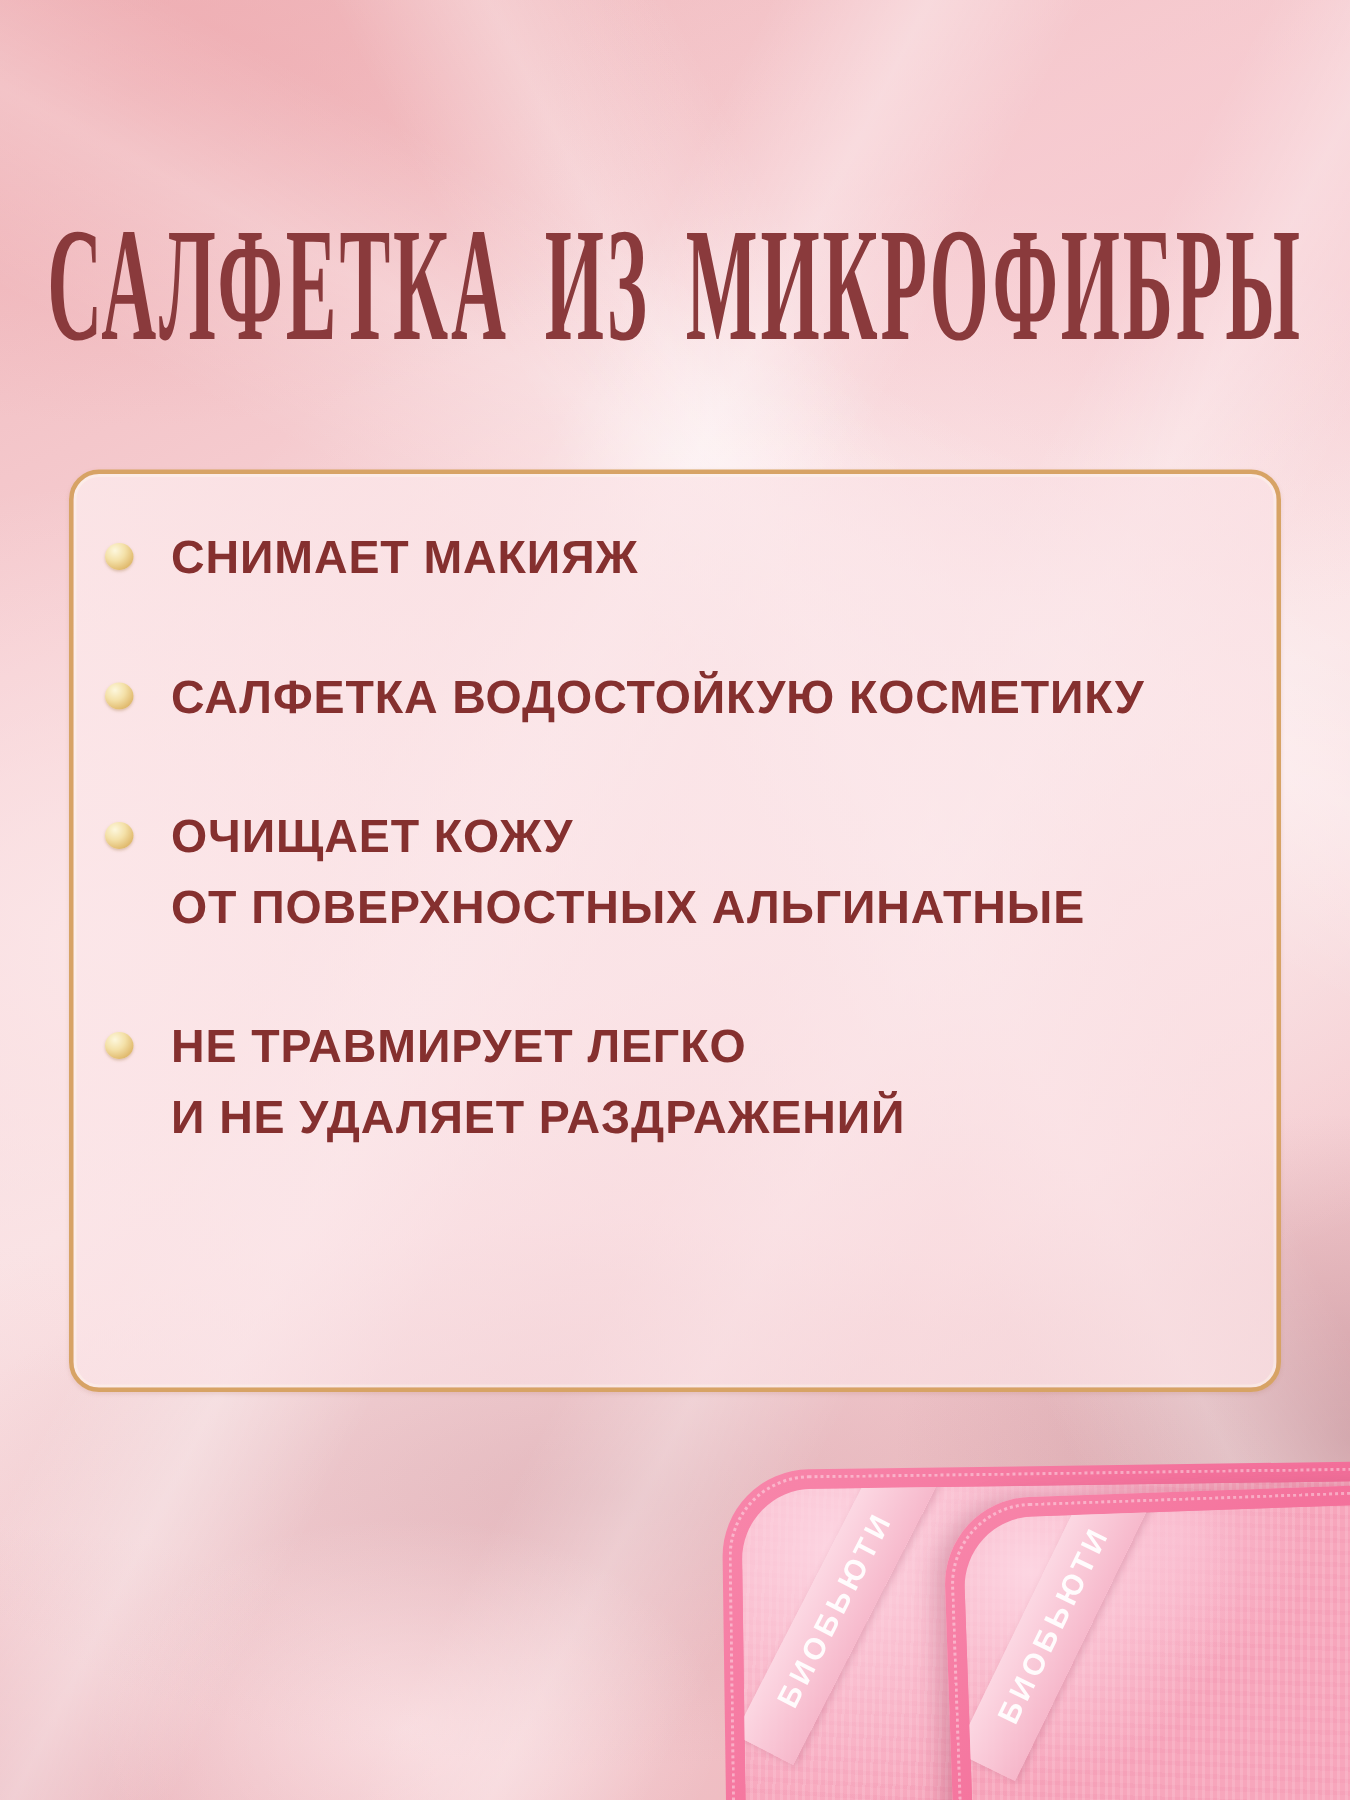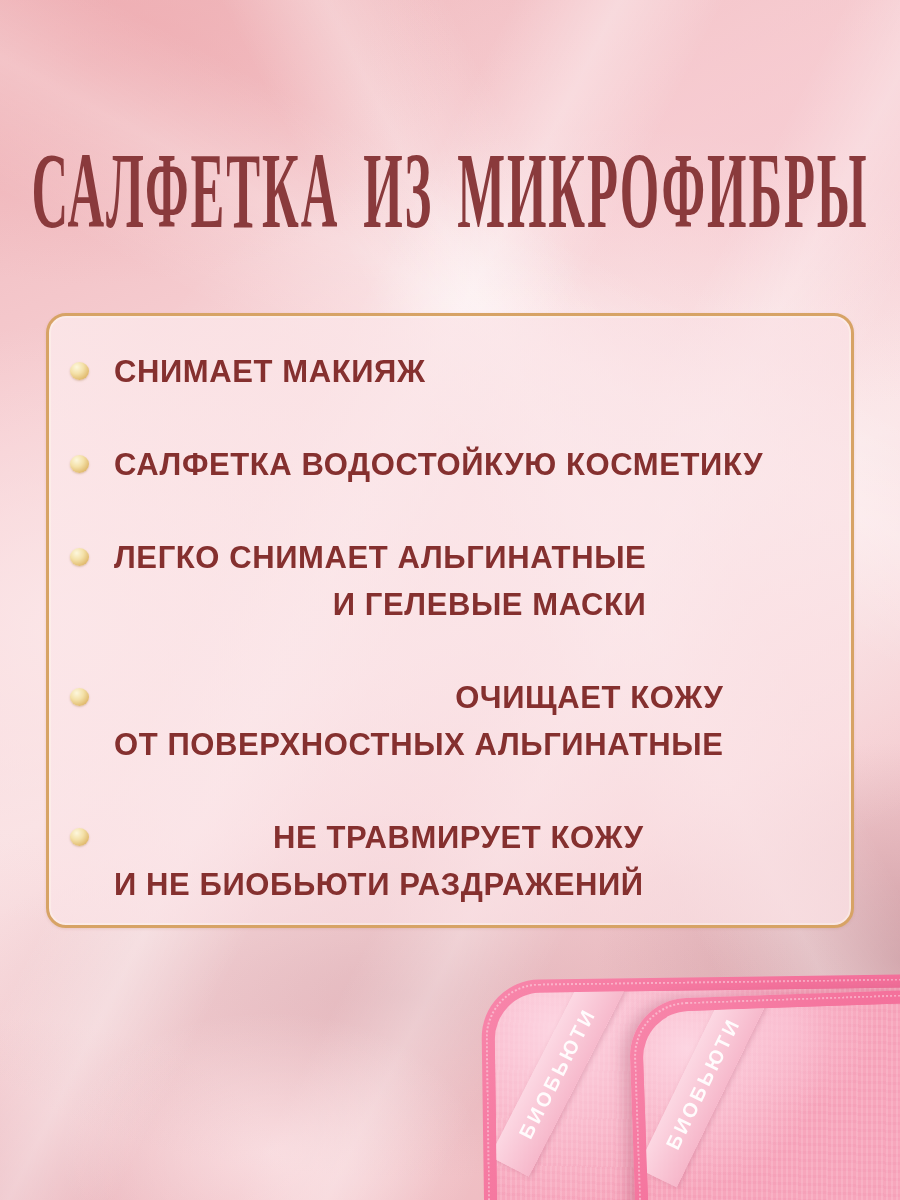--- a/index.html
+++ b/index.html
@@ -39,21 +39,20 @@
     font-size:108px;line-height:82px;letter-spacing:4px;word-spacing:20px;
     color:#8a3a3c;transform:translateX(-50%) scaleX(.47);
   }
   
   .panel{
     position:absolute;left:46px;top:313px;width:808px;height:615px;box-sizing:border-box;
     border:3px solid #d7a365;border-radius:20px;
     background:linear-gradient(120deg, rgba(252,232,234,.85) 0%, rgba(250,224,228,.66) 55%, rgba(251,226,229,.8) 100%);
     box-shadow:inset 0 0 0 2px rgba(255,250,238,.4), 0 1px 3px rgba(170,110,90,.18);
     padding:32px 26px 0 21px;
-    text-align:right;
   }
   .feature{display:flex;align-items:flex-start;margin-bottom:46px;}
   .bullet{
     flex:0 0 19px;width:19px;height:18px;border-radius:50%;margin:14px 25px 0 0;
     background:radial-gradient(circle at 35% 28%, #fdf7dd 0%, #f4e1a9 38%, #e2bd72 72%, #c99f56 100%);
     box-shadow:0 1px 2px rgba(160,116,58,.35);
   }
   .ftext{font-size:31px;font-weight:700;line-height:47px;color:#85302f;letter-spacing:.6px;}
   .fline{display:block;}
   
@@ -96,41 +95,34 @@
       </div>
     </div>
 
     <div class="feature">
       <span class="bullet"></span>
       <div class="ftext">
         <span class="fline">САЛФЕТКА ВОДОСТОЙКУЮ КОСМЕТИКУ</span>
       </div>
     </div>
 
-    <div class="feature">
-      <span class="bullet"></span>
-      <div class="ftext">
-        <span class="fline">ЛЕГКО СНИМАЕТ АЛЬГИНАТНЫЕ</span>
-        <span class="fline">И ГЕЛЕВЫЕ МАСКИ</span>
-      </div>
-    </div>
 
     <div class="feature">
       <span class="bullet"></span>
       <div class="ftext">
         <span class="fline">ОЧИЩАЕТ КОЖУ</span>
         <span class="fline">ОТ ПОВЕРХНОСТНЫХ АЛЬГИНАТНЫЕ</span>
       </div>
     </div>
 
     <div class="feature">
       <span class="bullet"></span>
       <div class="ftext">
-        <span class="fline">НЕ ТРАВМИРУЕТ КОЖУ</span>
-        <span class="fline">И НЕ БИОБЬЮТИ РАЗДРАЖЕНИЙ</span>
+        <span class="fline">НЕ ТРАВМИРУЕТ ЛЕГКО</span>
+        <span class="fline">И НЕ УДАЛЯЕТ РАЗДРАЖЕНИЙ</span>
       </div>
     </div>
 
   </div>
 
   <div class="cloth cloth-back">
     <div class="cloth-inner">
       <div class="ribbon">
         <span>БИОБЬЮТИ</span>
       </div>

